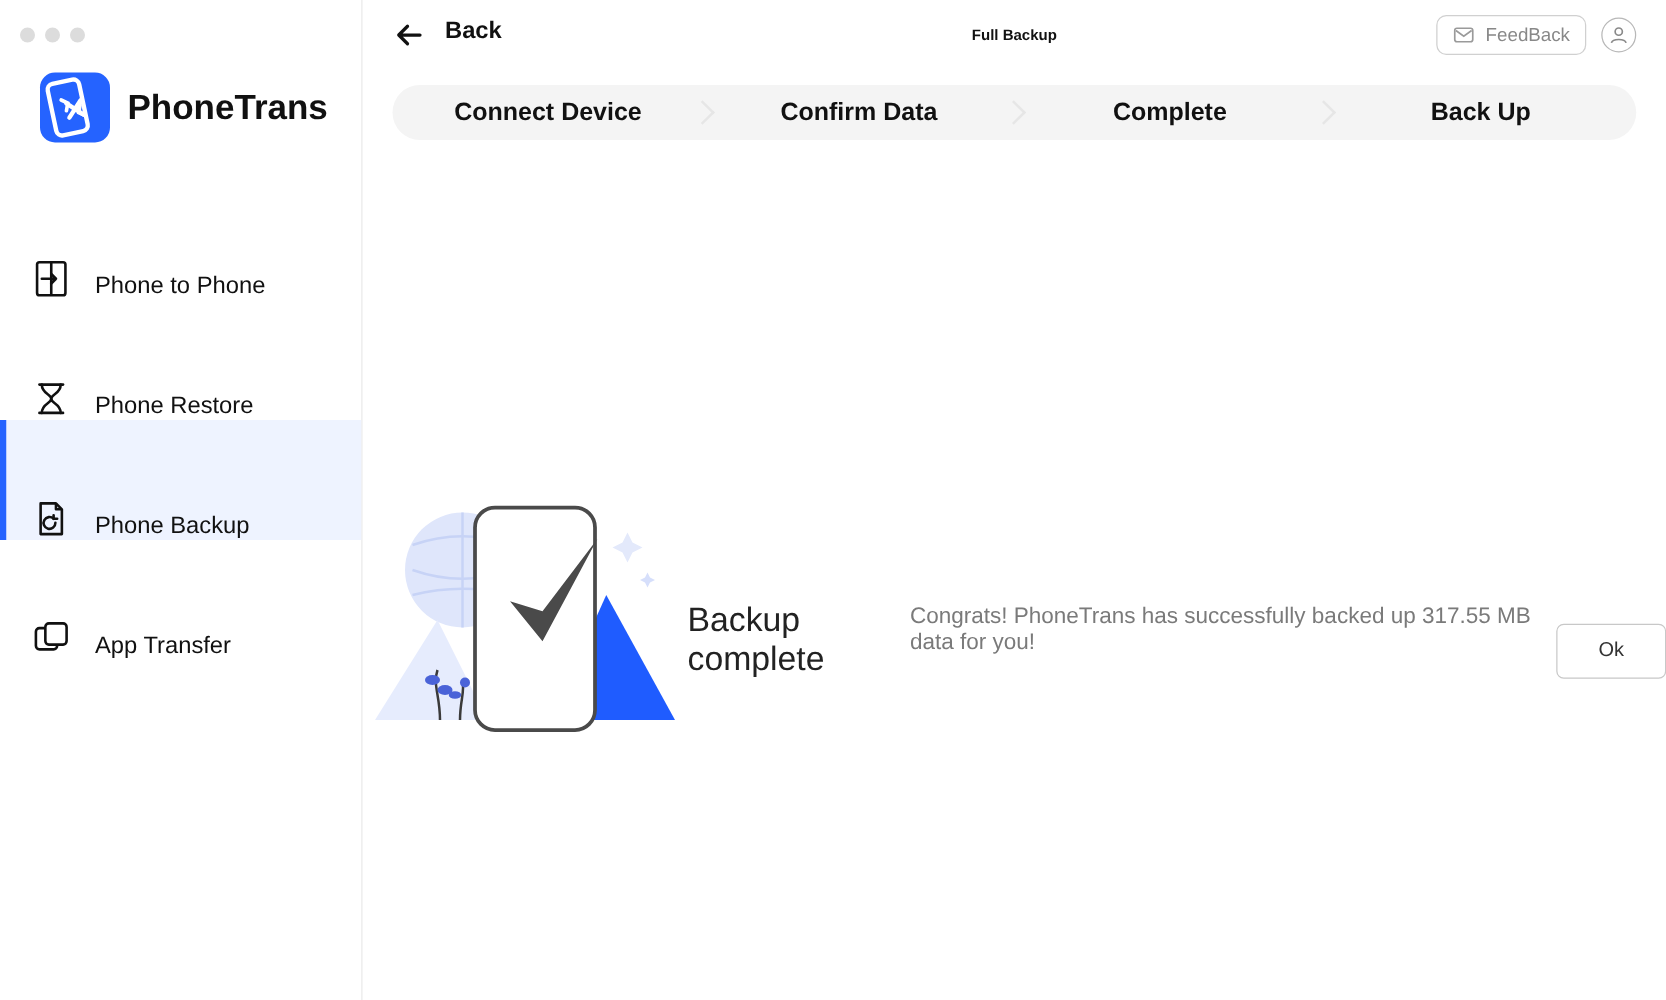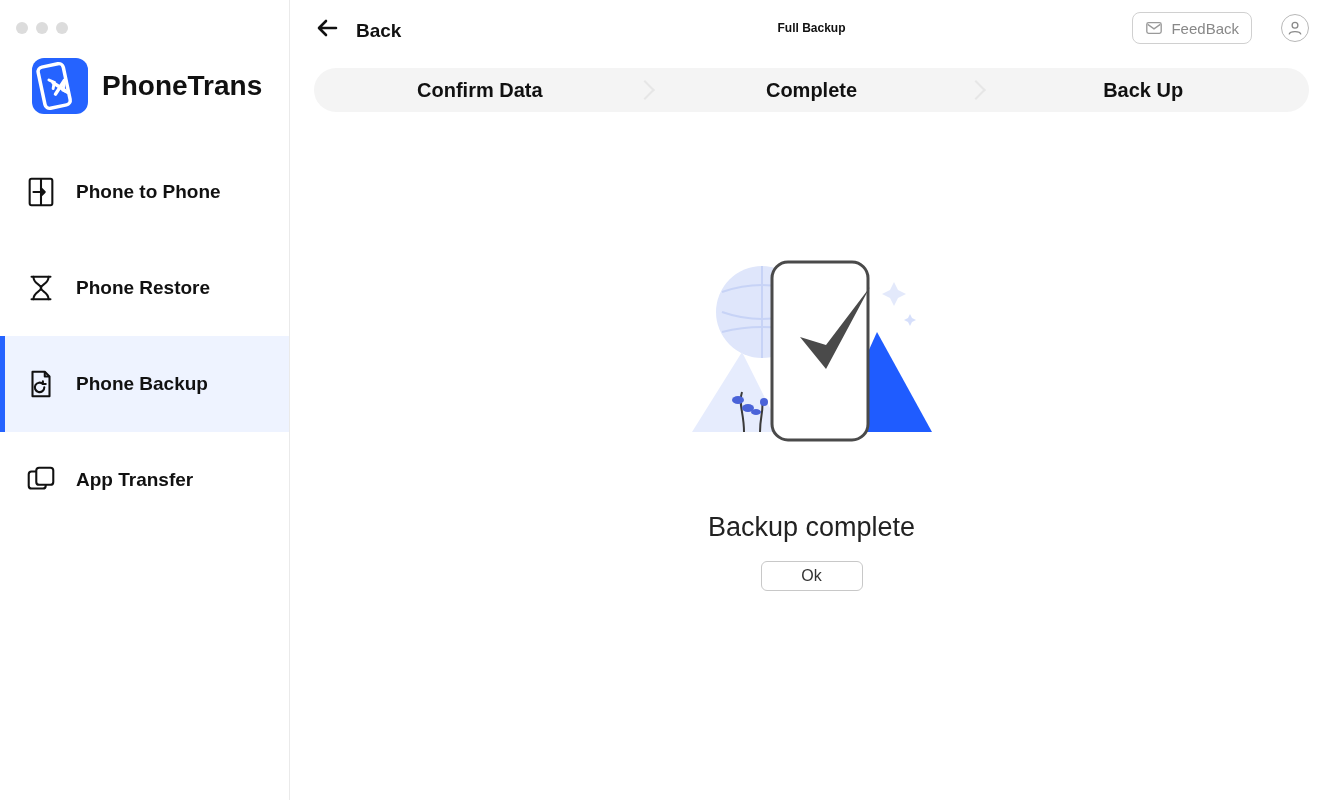--- a/index.html
+++ b/index.html
@@ -49,26 +49,26 @@
     font-size: 28px;
     font-weight: 700;
     color: #111;
   }
   .nav {
     display: flex;
     flex-direction: column;
   }
   .nav-item {
     display: flex;
-    align-items: center;
+    align-items: flex-end;
     gap: 18px;
     padding: 0 0 0 24px;
     height: 96px;
     font-size: 19px;
-    font-weight: 700;
+    font-weight: 400;
     color: #111;
     cursor: pointer;
     position: relative;
   }
   .nav-item.active {
     background: #eef3ff;
   }
   .nav-item.active::before {
     content: "";
     position: absolute;
@@ -94,40 +94,40 @@
   .topbar {
     height: 56px;
     display: flex;
     align-items: center;
     justify-content: space-between;
     padding: 0 24px;
     position: relative;
   }
   .back-btn {
     display: flex;
-    align-items: flex-end;
+    align-items: flex-start;
     gap: 14px;
     font-size: 19px;
     font-weight: 700;
     color: #111;
     cursor: pointer;
   }
   .back-arrow { width: 28px; height: 28px; }
   .page-title {
     position: absolute;
     left: 50%;
     transform: translateX(-50%);
     font-size: 12px;
     font-weight: 700;
     color: #111;
   }
   .top-right {
     display: flex;
     align-items: center;
-    gap: 29px;
+    gap: 12px;
   }
   .feedback-btn {
     display: flex;
     align-items: center;
     gap: 8px;
     border: 1px solid #d0d0d0;
     border-radius: 8px;
     padding: 6px 12px;
     color: #888;
     font-size: 15px;
@@ -168,21 +168,20 @@
     transform: translateY(-50%) rotate(45deg);
     width: 12px; height: 12px;
     border-top: 2px solid #e6e6e6;
     border-right: 2px solid #e6e6e6;
   }
 
   
   .content {
     flex: 1;
     display: flex;
-    flex-direction: column;
     align-items: center;
     justify-content: flex-start;
     padding-top: 130px;
   }
   .illustration {
     width: 260px; height: 220px;
     position: relative;
     margin-bottom: 50px;
   }
   .result-title {
@@ -191,21 +190,21 @@
     color: #222;
     margin-bottom: 18px;
   }
   .result-msg {
     font-size: 18px;
     color: #7a7a7a;
     margin-bottom: 36px;
   }
   .ok-btn {
     width: 102px;
-    height: 30px;
+    height: 44px;
     border: 1px solid #c8c8c8;
     border-radius: 6px;
     background: #fff;
     font-size: 16px;
     color: #333;
     cursor: pointer;
     display: flex;
     align-items: center;
     justify-content: center;
   }
@@ -305,20 +304,21 @@
       <div class="avatar-btn">
         <svg width="18" height="18" viewBox="0 0 20 20">
           <circle cx="10" cy="7" r="3.2" fill="none" stroke="#8a8a8a" stroke-width="1.5"></circle>
           <path d="M3.5 17 c1-4 12-4 13 0" fill="none" stroke="#8a8a8a" stroke-width="1.5"></path>
         </svg>
       </div>
     </div>
   </div>
 
   <div class="steps">
+    <div class="step">Connect Device</div>
     <div class="step">Confirm Data</div>
     <div class="step">Complete</div>
     <div class="step">Back Up</div>
   </div>
 
   <div class="content">
     <div class="illustration">
       <svg viewBox="0 0 260 220" width="260" height="220">
 
         <circle cx="80" cy="70" r="46" fill="#dfe6fb"></circle>
@@ -339,18 +339,19 @@
         <path d="M62 190 c0 -20 -6 -28 -2 -40" stroke="#3a3a3a" stroke-width="2" fill="none"></path>
         <ellipse cx="56" cy="158" rx="6" ry="4" fill="#4a63d8"></ellipse>
         <ellipse cx="66" cy="166" rx="6" ry="4" fill="#4a63d8"></ellipse>
         <path d="M78 190 c0 -16 4 -22 2 -32" stroke="#3a3a3a" stroke-width="2" fill="none"></path>
         <circle cx="82" cy="160" r="4" fill="#4a63d8"></circle>
         <ellipse cx="74" cy="170" rx="5" ry="3" fill="#4a63d8"></ellipse>
       </svg>
     </div>
 
     <div class="result-title">Backup complete</div>
+    <div class="result-msg">Congrats! PhoneTrans has successfully backed up 317.55 MB data for you!</div>
     <div class="ok-btn">
       <span>Ok</span>
     </div>
   </div>
 
 </div>
 
 </body></html>

